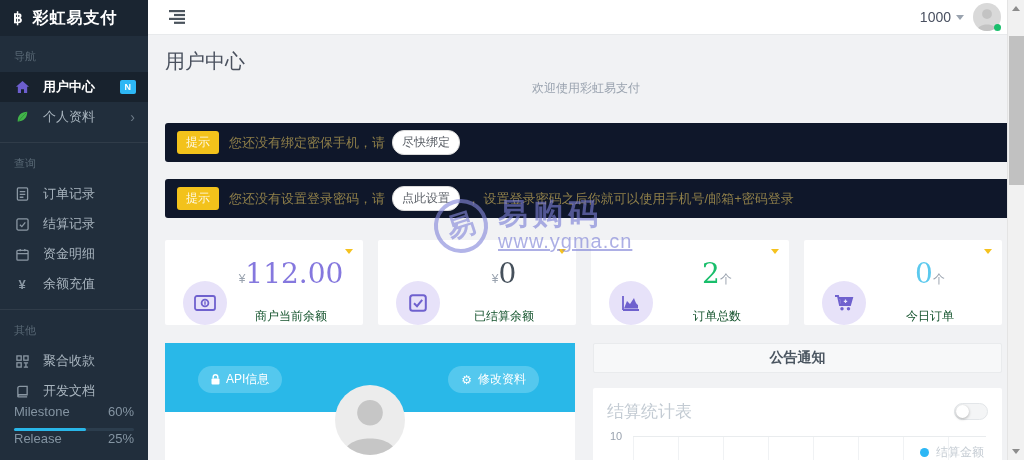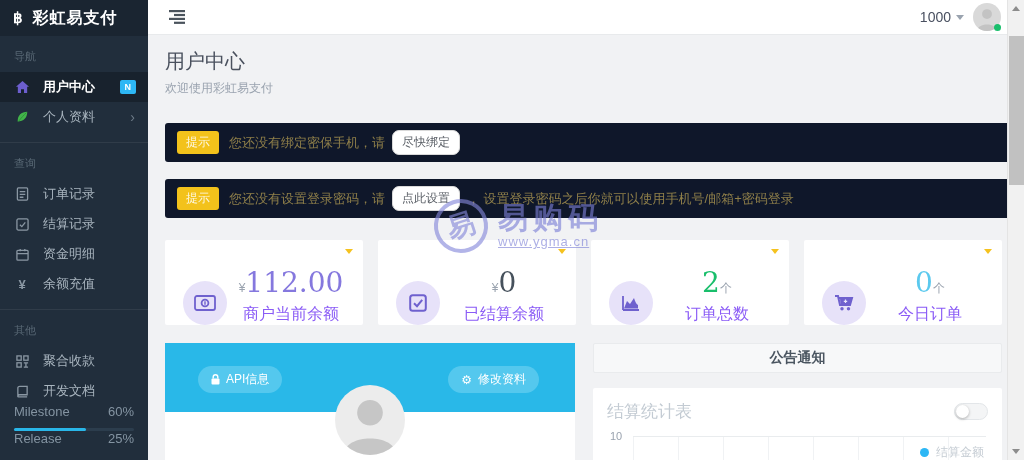--- a/index.html
+++ b/index.html
@@ -29,39 +29,39 @@
   .uid { font-size:14px; color:#495060; margin-right:5px; }
   .caret-down { width:0; height:0; border-left:4px solid transparent; border-right:4px solid transparent; border-top:5px solid #9aa3af; margin-right:9px; }
   .avatar-sm { width:28px; height:28px; border-radius:50%; background:#d9d9d9; position:relative; overflow:visible; }
   .avatar-sm .ph { position:absolute; inset:0; border-radius:50%; overflow:hidden; }
   .avatar-sm::after { content:''; position:absolute; right:0; bottom:0; width:7px; height:7px; background:#19be6b; border-radius:50%; }
 
   
   .main { position:absolute; left:148px; top:36px; right:17px; bottom:0; }
   .page-head { padding:12px 0 0 17px; }
   .page-title { font-size:20px; font-weight:normal; color:#4a515e; }
-  .page-sub { font-size:12px; color:#9aa3af; margin-top:5px; }
+  .page-sub { font-size:12px; color:#9aa3af; margin-top:5px;text-align:center; }
   .body-pad { width:837px; margin-left:17px; }
 
   .alert { background:#0f172a; border-radius:3px; padding:7px 12px; font-size:13px; color:#8f7f49; display:flex; align-items:center; margin-right:-14px; }
   .alert-1 { margin-top:26px; }
   .alert-2 { margin-top:17px; }
   .alert-badge { background:#f3c21b; color:#fdf7e0; font-size:12px; padding:3px 9px; border-radius:3px; margin-right:10px; flex:none; }
   .alert-text { margin-right:7px; }
-  .alert-btn { background:#fff; border:1px solid #d9d9d9; border-radius:7px; font-size:12px; color:#5a5f66; padding:3px 9px; cursor:pointer; font-family:inherit; }
+  .alert-btn { background:#fff; border:1px solid #d9d9d9; border-radius:12px; font-size:12px; color:#5a5f66; padding:3px 9px; cursor:pointer; font-family:inherit; }
   .alert-after { margin-left:7px; }
 
   .stats-row { display:flex; gap:15px; margin-top:22px; }
   .stat-card { flex:1; background:#fff; height:85px; position:relative; display:flex; align-items:flex-end; border-radius:2px; }
   .stat-caret { position:absolute; top:9px; right:10px; width:0; height:0; border-left:4px solid transparent; border-right:4px solid transparent; border-top:5px solid #f5c21f; cursor:pointer; }
   .icon-circle { width:44px; height:44px; border-radius:50%; background:#e7e2f9; margin-left:18px; flex:none; display:flex; align-items:center; justify-content:center; color:#6f61ce; }
   .stat-mid { flex:1; text-align:center; padding-right:8px; }
   .stat-val { font-family:"DejaVu Serif",serif; font-size:28px; line-height:29px; white-space:nowrap; }
   .pre,.suf { font-size:12px; color:#9aa3af; font-family:"Liberation Sans",sans-serif; }
-  .stat-label { font-size:16px; color:#8b5cf6; margin-top:1px; }
+  .stat-label { font-size:12px; color:#14532d; margin-top:14px; }
   .stat-card:nth-child(1) .num { color:#8578de; }
   .stat-card:nth-child(2) .num { color:#46515c; }
   .stat-card:nth-child(3) .num { color:#19be6b; }
   .stat-card:nth-child(4) .num { color:#5bc9ee; }
 
   .cols { display:flex; gap:18px; margin-top:18px; }
   .welcome-card { width:410px; background:#fff; height:170px; position:relative; border-radius:2px; }
   .band { height:69px; background:#29b8e8; }
   .pill { position:absolute; top:23px; display:flex; align-items:center; gap:6px; background:#54c8ee; color:#fff; font-size:12px; padding:5px 13px; border-radius:14px; cursor:pointer; border:none; font-family:inherit; }
   .pill-left { left:33px; }
@@ -84,21 +84,21 @@
           background-image:
             repeating-linear-gradient(to bottom, #e9ecee 0 1px, transparent 1px 28px),
             repeating-linear-gradient(to right, #f0f2f4 0 1px, transparent 1px 45px); }
   .legend { position:absolute; right:4px; top:12px; display:flex; align-items:center; gap:7px; font-size:12px; color:#c6cdd4; }
   .legend-dot { width:9px; height:9px; border-radius:50%; background:#2db7f5; }
 
   
   .watermark { position:absolute; left:434px; top:199px; display:flex; align-items:center; gap:10px; opacity:0.62; z-index:20; pointer-events:none; color:#7b7fd6; }
   .wm-logo { width:54px; height:54px; border:4px solid #8487da; border-radius:50%; display:flex; align-items:center; justify-content:center; font-size:28px; font-weight:bold; color:#8487da; transform:rotate(-18deg); flex:none; }
   .wm-brand { font-size:30px; font-weight:bold; letter-spacing:5px; line-height:30px; }
-  .wm-url { font-size:13px; text-decoration:underline; letter-spacing:1px; margin-top:1px; }
+  .wm-url { font-size:20px; text-decoration:underline; letter-spacing:1px; margin-top:1px; }
 
   
   .scroll { position:absolute; right:0; top:0; width:17px; height:460px; background:#f1f1f1; border-left:1px solid #e4e4e4; z-index:30; }
   .sc-arrow { position:absolute; left:4px; width:0; height:0; border-left:4px solid transparent; border-right:4px solid transparent; }
   .sc-up { top:6px; border-bottom:5px solid #8c8c8c; }
   .sc-dn { bottom:6px; border-top:5px solid #8c8c8c; }
   .sc-thumb { position:absolute; left:1px; right:0; top:36px; height:149px; background:#c1c1c1; }
 
   svg { display:block; }
 </style>

